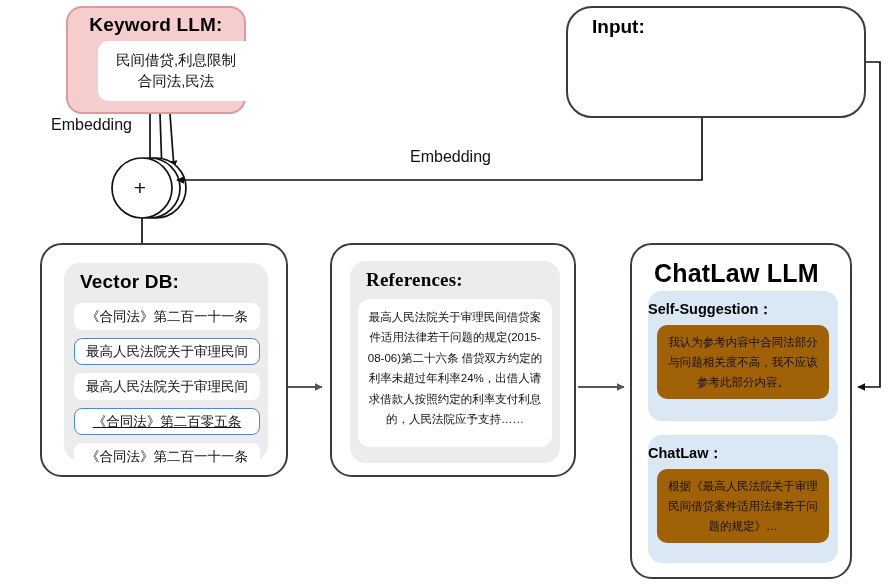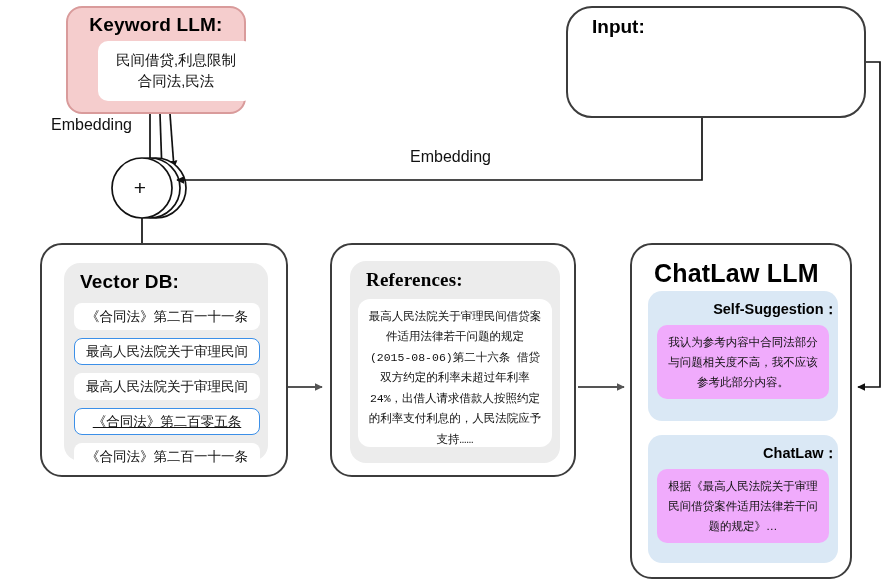--- a/index.html
+++ b/index.html
@@ -65,37 +65,37 @@
   
   #references{left:330px;top:243px;width:246px;height:234px;}
   #references .inner-panel{left:18px;top:16px;width:210px;height:202px;}
   #references .rtitle{
     position:absolute;left:34px;top:24px;font-size:19px;font-weight:bold;letter-spacing:.2px;font-family:Liberation Serif, serif;
   }
   #references .rtext-box{
     position:absolute;left:26px;top:54px;width:194px;height:148px;
     background:#fff;border-radius:12px;box-sizing:border-box;
     padding:8px 9px;font-size:11.5px;line-height:1.78;
-    text-align:center;color:#111;font-family:Liberation Mono, monospace;
+    text-align:center;color:#111;
   }
 
   
   #chatlaw{left:630px;top:243px;width:222px;height:336px;}
   #chatlaw .ctitle{
     position:absolute;left:22px;top:14px;font-size:25px;font-weight:bold;letter-spacing:.2px;
   }
   .blue-block{
     position:absolute;left:16px;width:190px;background:#dae8f5;border-radius:14px;
     box-sizing:border-box;
   }
   .blue-block .bt{
-    display:block;text-align:right;font-size:14.5px;font-weight:bold;margin-top:9px;
+    display:block;text-align:left;font-size:14.5px;font-weight:bold;margin-top:9px;
   }
   .blue-block .bb{
-    margin:6px 9px 9px 9px;background:#f0abfc;border-radius:10px;
+    margin:6px 9px 9px 9px;background:#a16207;border-radius:10px;
     padding:7px 8px;font-size:11.5px;line-height:1.75;text-align:center;color:#111;
   }
   #self-suggestion{top:46px;height:130px;}
   #response-block{top:190px;height:128px;}
 </style>
 </head>
 <body>
 
 <div id="canvas">
 

